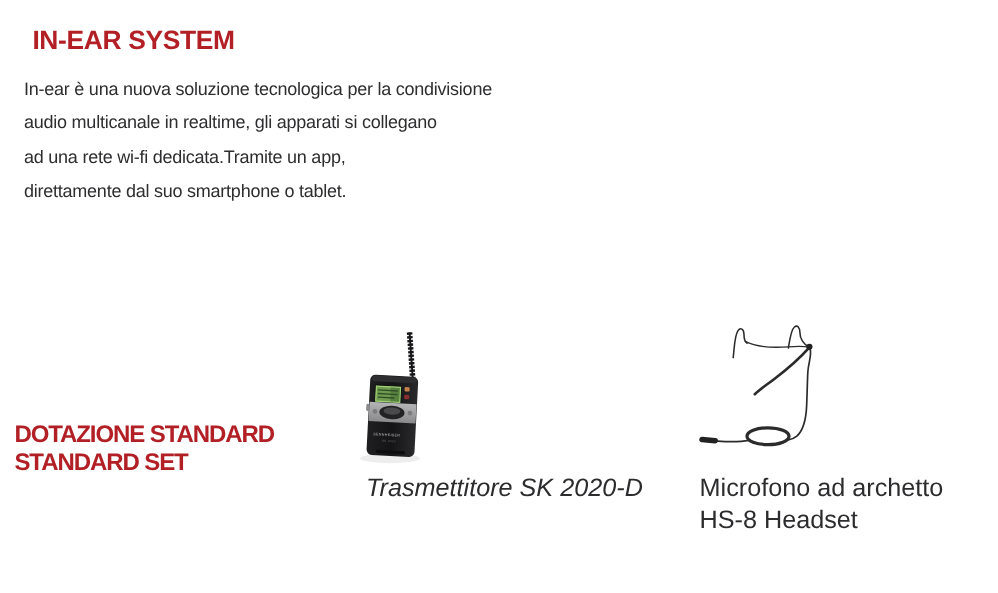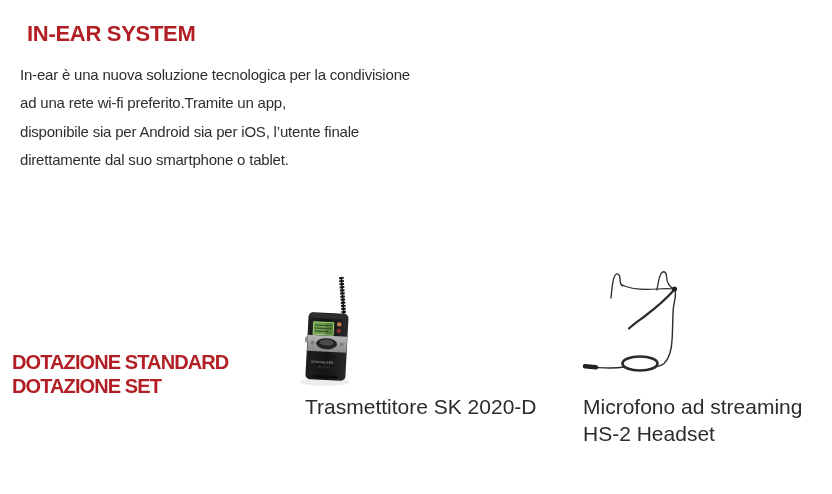--- a/index.html
+++ b/index.html
@@ -32,43 +32,43 @@
     color:#b22026;
   }
   .standard-heading .line{white-space:nowrap;}
   .caption{
     position:absolute;top:394px;
     font-size:21px;line-height:26.6px;
     letter-spacing:0;
     color:#2c2c2e;
   }
   .caption .line{white-space:nowrap;}
-  .caption-transmitter{left:305px;}
+  .caption-transmitter{left:305px;font-style:italic;}
   .caption-headset{left:583px;}
   .illu{position:absolute;}
   .illu-transmitter{left:295px;top:265px;width:110px;height:140px;filter:blur(0.3px);}
   .illu-headset{left:570px;top:258px;width:170px;height:145px;}
 </style>
 </head>
 <body>
 
 <div class="page">
 
   <div class="title">IN-EAR SYSTEM</div>
 
   <div class="intro">
     <div class="line">In-ear è una nuova soluzione tecnologica per la condivisione</div>
-    <div class="line">ad una rete wi-fi preferito.Tramite un app,</div>
-    <div class="line">disponibile sia per Android sia per iOS, l’utente finale</div>
+    <div class="line">audio multicanale in realtime, gli apparati si collegano</div>
+    <div class="line">ad una rete wi-fi dedicata.Tramite un app,</div>
     <div class="line">direttamente dal suo smartphone o tablet.</div>
   </div>
 
   <div class="standard-heading">
     <div class="line">DOTAZIONE STANDARD</div>
-    <div class="line">DOTAZIONE SET</div>
+    <div class="line">STANDARD SET</div>
   </div>
 
   <svg class="illu illu-transmitter" viewBox="0 0 110 140" xmlns="http://www.w3.org/2000/svg">
     <defs>
       <linearGradient id="grayGrad" x1="0" y1="0" x2="0" y2="1">
         <stop offset="0" stop-color="#b5b5b7"></stop>
         <stop offset="1" stop-color="#8a8a8c"></stop>
       </linearGradient>
       <linearGradient id="bodyGrad" x1="0" y1="0" x2="1" y2="0">
         <stop offset="0" stop-color="#1f1f21"></stop>
@@ -134,17 +134,17 @@
       <path d="M 15,108.3 L 26,109.2" stroke-width="4.6" stroke="#222222"></path>
     </g>
     <circle cx="104.5" cy="31" r="2.6" fill="#222222"></circle>
   </svg>
 
   <div class="caption caption-transmitter">
     <div class="line">Trasmettitore SK 2020-D</div>
   </div>
 
   <div class="caption caption-headset">
-    <div class="line">Microfono ad streaming</div>
-    <div class="line">HS-2 Headset</div>
+    <div class="line">Microfono ad archetto</div>
+    <div class="line">HS-8 Headset</div>
   </div>
 
 </div>
 
 </body></html>

